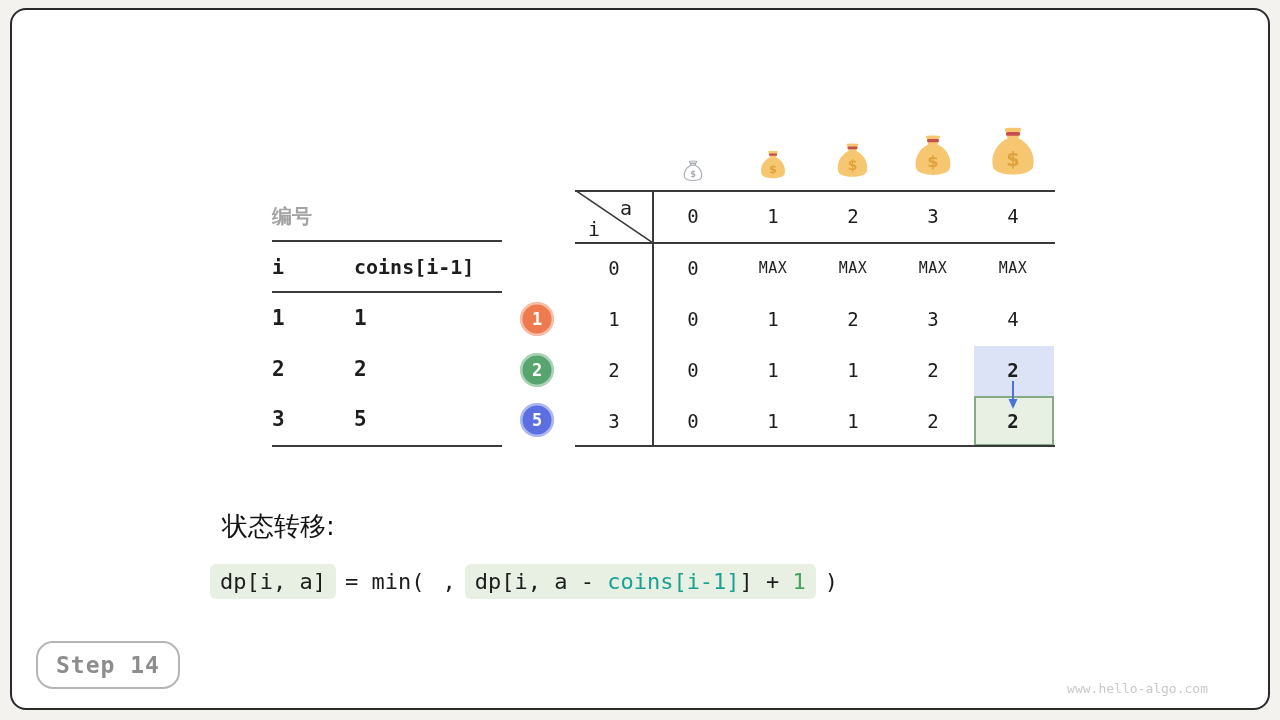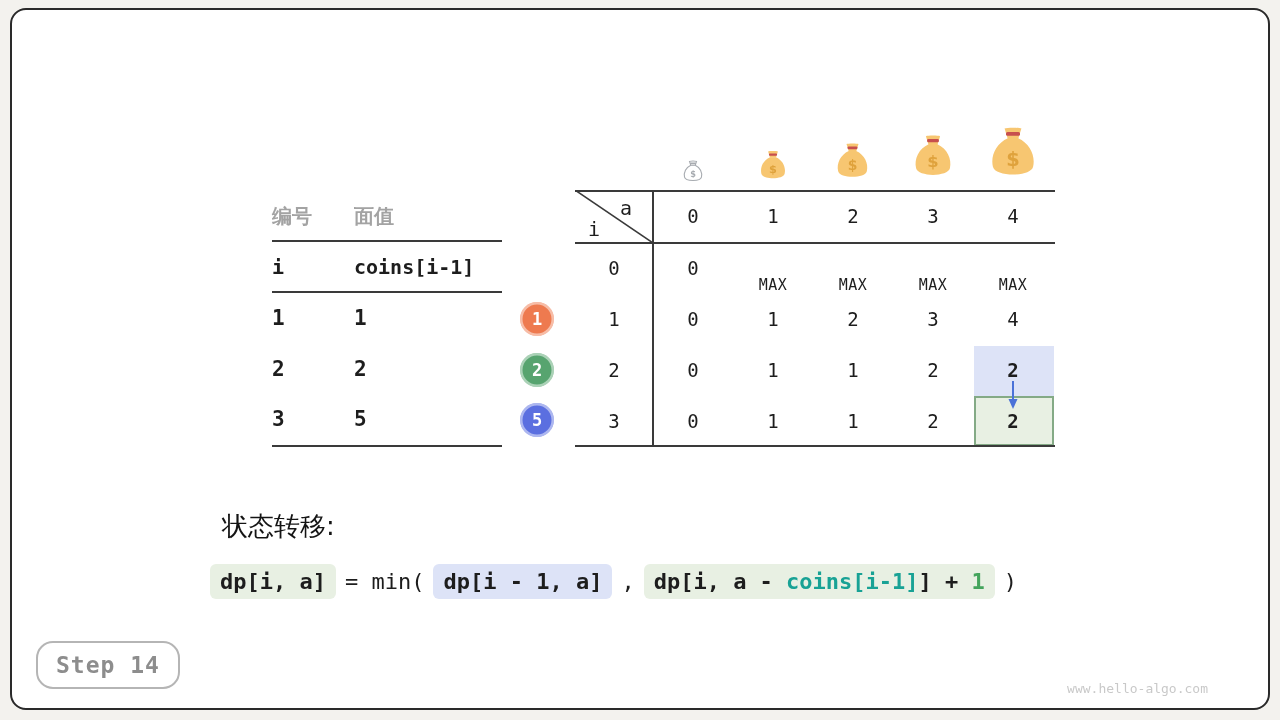--- a/index.html
+++ b/index.html
@@ -44,37 +44,37 @@
   .badge-3 { top:403px; background:#5b6fe0; }
 
   
   .dp-header-vals { position:absolute; left:653px; top:190px; width:400px; height:53px; display:flex; }
   .dp-header-vals .dp-cell { line-height:53px; }
   .dp-r { position:absolute; left:575px; width:478px; height:51px; display:flex; }
   .r0 { top:243px; } .r1 { top:294px; } .r2 { top:345px; } .r3 { top:396px; height:50px; }
   .dp-label { width:78px; text-align:center; font-size:19px; line-height:51px; }
   .dp-cell  { width:80px; text-align:center; font-size:19px; line-height:51px; color:#1d1d1d; }
   .r3 .dp-cell, .r3 .dp-label { line-height:50px; }
-  .dp-cell.max { font-size:15px; letter-spacing:.5px;margin-top:17px; }
+  .dp-cell.max { font-size:15px; letter-spacing:.5px; }
   .dp-cell.bold { font-weight:bold; }
   .corner-a { position:absolute; left:620px; top:196px; font-size:20px; }
   .corner-i { position:absolute; left:588px; top:217px; font-size:20px; }
 
   .hl-blue-cell  { position:absolute; left:974px; top:346px; width:80px; height:50px; background:#dde3f7; }
   .hl-green-cell { position:absolute; left:974px; top:396px; width:80px; height:50px; background:#e8f0e3; border:2px solid #84aa86; }
 
   .arrow-svg { position:absolute; left:1006px; top:379px; }
 
   
   .transition-title { position:absolute; left:222px; top:509px; font-size:26px; color:#141414; }
   .formula {
     position:absolute; left:210px; top:560px; height:42px;
     display:flex; align-items:center; font-size:22px; white-space:pre;
   }
-  .chip { border-radius:6px; padding:5px 10px;font-weight:bold; }
+  .chip { border-radius:6px; padding:5px 10px; }
   .chip-green { background:#e8f0e3; }
   .chip-blue  { background:#dde3f7; font-weight:bold; }
   .op { margin:12px 9px;text-align:center; }
   .code-teal  { color:#18a295; }
   .code-green { color:#44a45c; }
 
   
   .step-box {
     position:absolute; left:36px; top:641px;
     border:2px solid #b5b5b5; border-radius:17px; background:#fff;
@@ -118,21 +118,20 @@
 
 <svg class="bag" style="left:987px; top:126px;" width="52" height="57" viewBox="0 0 40 44">
   <path d="M13.5 2 C15 1.2 25 1.2 26.5 2 L24 10 L16 10 Z" fill="#f7c671"></path>
   <rect x="14.6" y="4.6" width="10.8" height="3" rx="1.2" fill="#c74f4e"></rect>
   <path d="M16 9.5 C7 13.5 2.5 23 4.5 31.5 C6.2 39.5 33.8 39.5 35.5 31.5 C37.5 23 33 13.5 24 9.5 Z" fill="#f7c671"></path>
   <text x="20" y="30.5" text-anchor="middle" font-size="15" font-weight="bold" fill="#dfa23c">$</text>
 </svg>
 
 <div class="coin-row coin-header">
   <div class="c1">编号</div>
-  <div class="c2">面值</div>
 </div>
 <div class="hline" style="left:272px; top:240px; width:230px;"></div>
 
 <div class="coin-row coin-var mono">
   <div class="c1">i</div>
   <div class="c2">coins[i-1]</div>
 </div>
 <div class="hline" style="left:272px; top:291px; width:230px;"></div>
 
 <div class="coin-row coin-data coin-d1 mono">
@@ -210,20 +209,19 @@
 <svg class="arrow-svg" width="14" height="32">
   <line x1="7" y1="2" x2="7" y2="22" stroke="#4a72d8" stroke-width="2"></line>
   <path d="M2.5 20 L11.5 20 L7 30 Z" fill="#4a72d8"></path>
 </svg>
 
 <div class="transition-title">状态转移:</div>
 
 <div class="formula mono">
   <span class="chip chip-green">dp[i, a]</span>
   <span class="op">= min(</span>
-  <span class="chip chip-blue">dp[i - 1, a]</span>
   <span class="op">,</span>
   <span class="chip chip-green"><span>dp[i, a - </span><span class="code-teal">coins[i-1]</span><span>] + </span><span class="code-green">1</span></span>
   <span class="op">)</span>
 </div>
 
 <div class="step-box mono">Step 14</div>
 <div class="watermark mono">www.hello-algo.com</div>
 
 </body></html>

